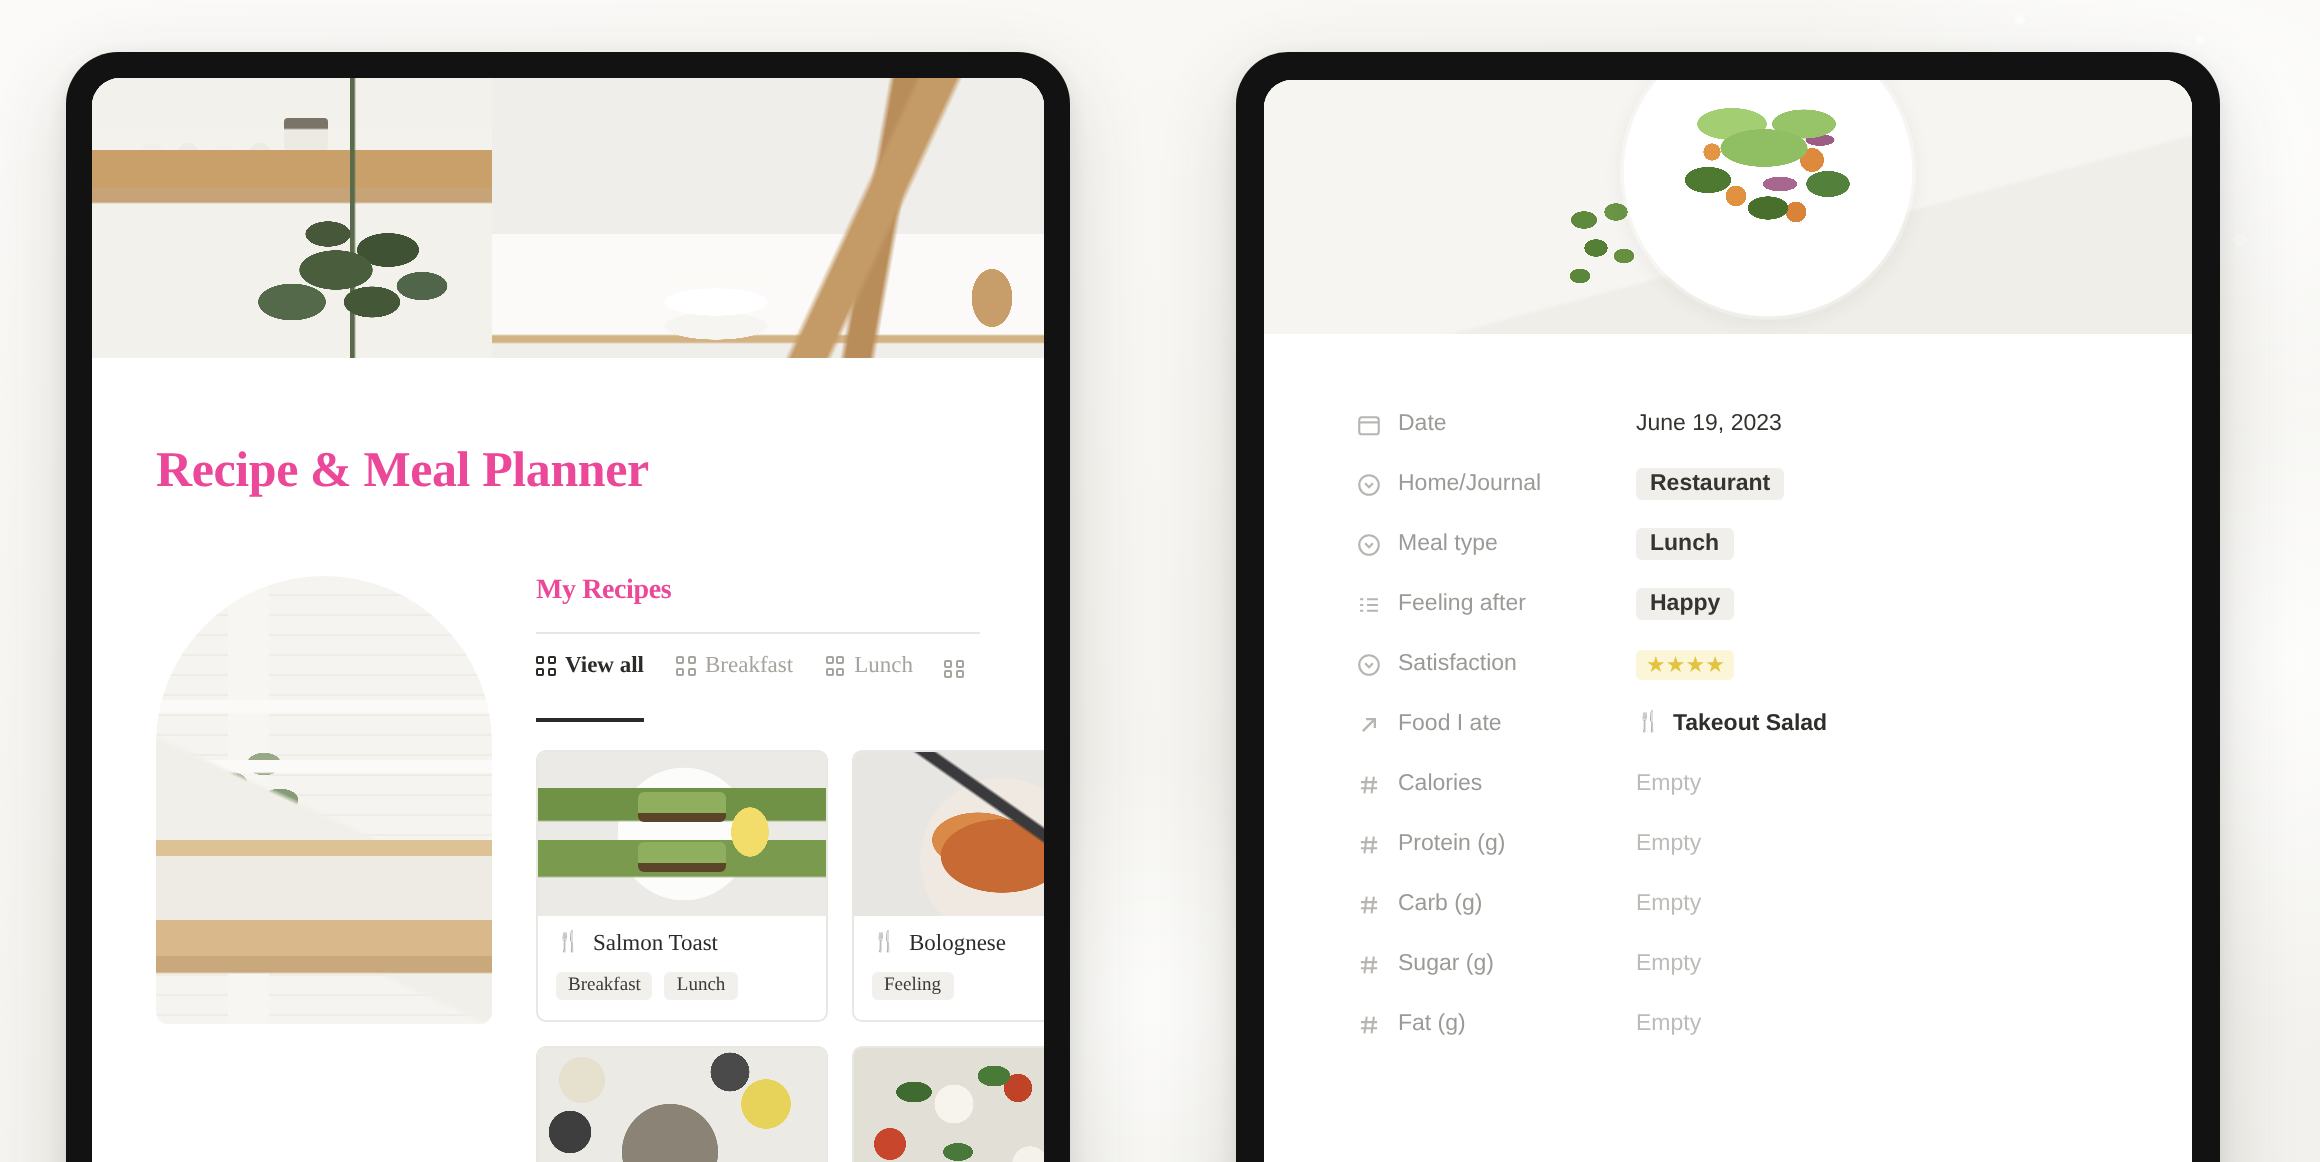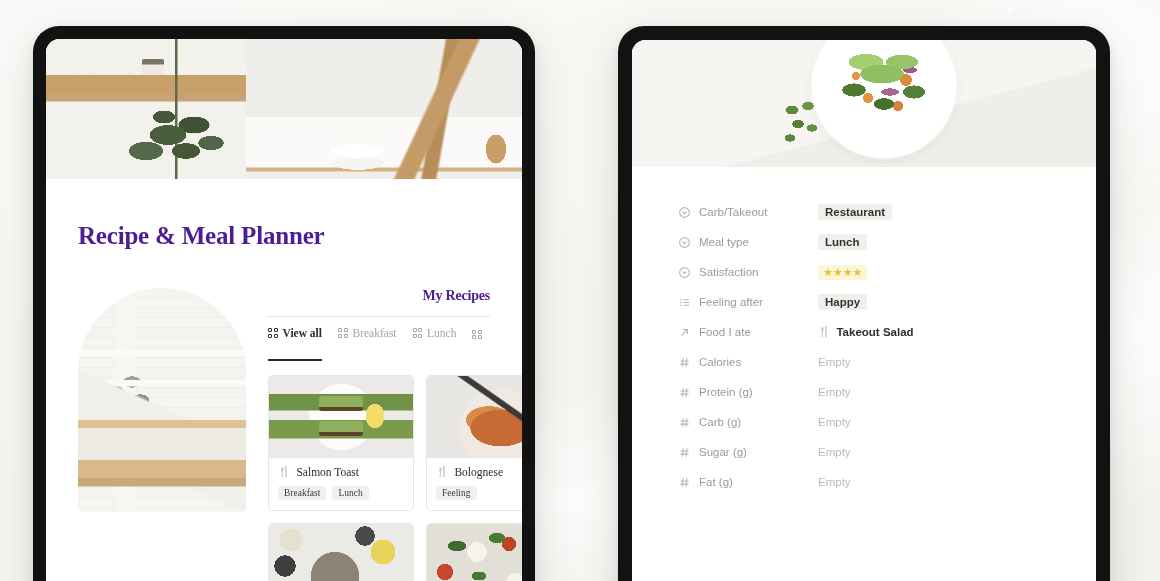--- a/index.html
+++ b/index.html
@@ -100,21 +100,21 @@
   
   .page {
     width: 100%;
     height: 100%;
     background: #ffffff;
     position: relative;
   }
   .serif-title {
     font-family: "Liberation Serif", "DejaVu Serif", serif;
     font-weight: bold;
-    color: #4c1d95;
+    color: #ec4899;
     letter-spacing: -0.2px;
   }
 
   
   #cover-left {
     height: 140px;
     width: 100%;
     position: relative;
     display: flex;
   }
@@ -220,21 +220,21 @@
       
       linear-gradient(to right, rgba(0,0,0,0) 36px, #f7f6f2 36px 56px, rgba(0,0,0,0) 57px),
       
       repeating-linear-gradient(to bottom, #f6f4f0 0 9px, #efece6 9px 10px),
       #f4f2ee;
     background-repeat: no-repeat;
   }
 
   #recipes-col { flex: 1; min-width: 0; }
 
-  #my-recipes-heading { font-size: 14px; text-align: right; }
+  #my-recipes-heading { font-size: 14px; }
 
   #recipe-tabs-wrap {
     border-top: 1px solid #e8e6e1;
     margin-top: 12px;
     padding-top: 10px;
   }
   #recipe-tabs {
     display: flex;
     align-items: flex-end;
     gap: 16px;
@@ -613,30 +613,44 @@
       <div id="cover-right">
         <div id="parsley-sprig"></div>
         <div id="salad-bowl"></div>
       </div>
 
       <div id="right-body">
 
 
         <div id="properties">
 
+          <div class="prop-row">
+            <div class="prop-label">
+              <span class="prop-icon">
+                <svg viewBox="0 0 16 16" fill="none" stroke="currentColor" stroke-width="1.3">
+                  <rect x="2" y="3.2" width="12" height="10.5" rx="1.6"></rect>
+                  <path d="M2 6.4h12"></path>
+                </svg>
+              </span>
+              <span>Date</span>
+            </div>
+            <div class="prop-value is-date">
+              <span>June 19, 2023</span>
+            </div>
+          </div>
 
           <div class="prop-row">
             <div class="prop-label">
               <span class="prop-icon">
                 <svg viewBox="0 0 16 16" fill="none" stroke="currentColor" stroke-width="1.3">
                   <circle cx="8" cy="8" r="6"></circle>
                   <path d="M5.6 6.9 8 9.4l2.4-2.5"></path>
                 </svg>
               </span>
-              <span>Carb/Takeout</span>
+              <span>Home/Journal</span>
             </div>
             <div class="prop-value">
               <span class="chip">Restaurant</span>
             </div>
           </div>
 
           <div class="prop-row">
             <div class="prop-label">
               <span class="prop-icon">
                 <svg viewBox="0 0 16 16" fill="none" stroke="currentColor" stroke-width="1.3">
@@ -648,42 +662,42 @@
             </div>
             <div class="prop-value">
               <span class="chip">Lunch</span>
             </div>
           </div>
 
           <div class="prop-row">
             <div class="prop-label">
               <span class="prop-icon">
                 <svg viewBox="0 0 16 16" fill="none" stroke="currentColor" stroke-width="1.3">
+                  <path d="M2.5 4.5h2M6.8 4.5h6.7M2.5 8h2M6.8 8h6.7M2.5 11.5h2M6.8 11.5h6.7"></path>
+                </svg>
+              </span>
+              <span>Feeling after</span>
+            </div>
+            <div class="prop-value">
+              <span class="chip">Happy</span>
+            </div>
+          </div>
+
+          <div class="prop-row">
+            <div class="prop-label">
+              <span class="prop-icon">
+                <svg viewBox="0 0 16 16" fill="none" stroke="currentColor" stroke-width="1.3">
                   <circle cx="8" cy="8" r="6"></circle>
                   <path d="M5.6 6.9 8 9.4l2.4-2.5"></path>
                 </svg>
               </span>
               <span>Satisfaction</span>
             </div>
             <div class="prop-value">
               <span class="chip-stars">★★★★</span>
-            </div>
-          </div>
-
-          <div class="prop-row">
-            <div class="prop-label">
-              <span class="prop-icon">
-                <svg viewBox="0 0 16 16" fill="none" stroke="currentColor" stroke-width="1.3">
-                  <path d="M2.5 4.5h2M6.8 4.5h6.7M2.5 8h2M6.8 8h6.7M2.5 11.5h2M6.8 11.5h6.7"></path>
-                </svg>
-              </span>
-              <span>Feeling after</span>
-            </div>
-            <div class="prop-value">
-              <span class="chip">Happy</span>
             </div>
           </div>
 
           <div class="prop-row">
             <div class="prop-label">
               <span class="prop-icon">
                 <svg viewBox="0 0 16 16" fill="none" stroke="currentColor" stroke-width="1.4">
                   <path d="M4.2 11.8 11.6 4.4"></path>
                   <path d="M6.2 4.4h5.4v5.4"></path>
                 </svg>

